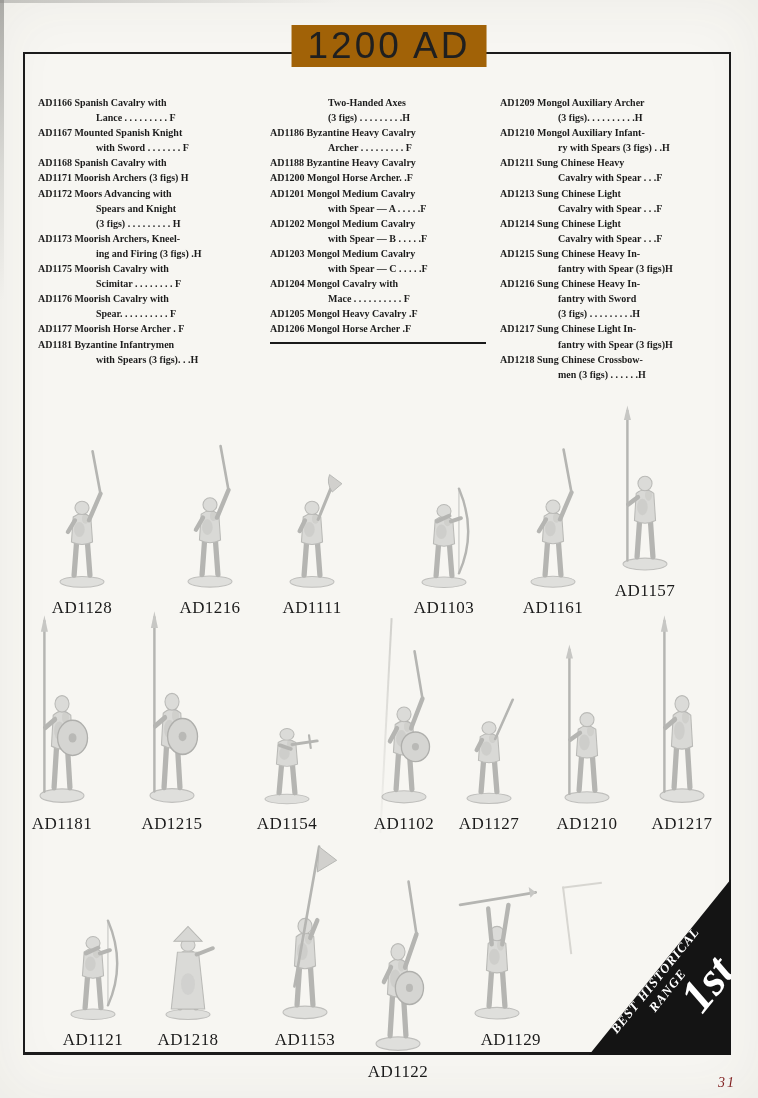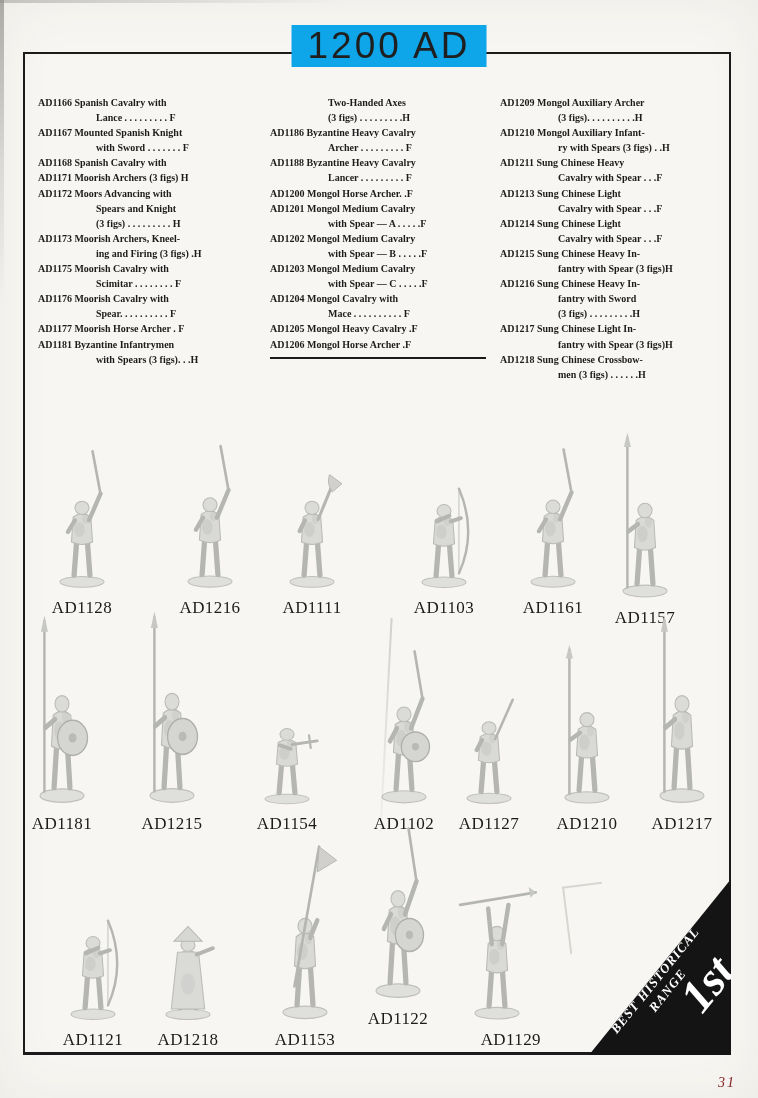--- a/index.html
+++ b/index.html
@@ -6,21 +6,21 @@
   .page{position:relative;width:758px;height:1098px;background:#f7f6f2;overflow:hidden;
         font-family:"Liberation Serif",serif;color:#1c1c1c;
         box-shadow:inset 0 0 60px rgba(60,60,55,.06);}
   .scan-edge-left{position:absolute;left:0;top:0;width:4px;height:300px;
         background:linear-gradient(180deg,#8d8d89,#cfcfcb 55%,rgba(207,207,203,0));opacity:.7;}
   .scan-edge-top{position:absolute;left:0;top:0;width:45%;height:3px;
         background:linear-gradient(90deg,rgba(140,140,136,.45),rgba(140,140,136,0));}
   .frame{position:absolute;left:23px;top:52px;width:708px;height:1003px;box-sizing:border-box;
         border:2px solid #1b1b1b;border-bottom-width:3px;z-index:1;}
   .title{position:absolute;top:25px;left:calc(50% + 10px);transform:translateX(-50%);
-        background:#0ea5e9;padding:0 16px;z-index:3;
+        background:#a16207;padding:0 16px;z-index:3;
         font-family:"Liberation Sans",sans-serif;font-size:37px;font-weight:400;
         letter-spacing:3px;color:#1f1f1f;white-space:nowrap;}
   .listing{position:absolute;left:38px;top:95px;width:694px;display:grid;
         grid-template-columns:232px 230px 232px;z-index:2;}
   .col{padding-right:3px;}
   .entry{font-size:10px;line-height:15.1px;font-weight:bold;color:#1c1c1c;}
   .entry .cont{padding-left:58px;}
   .code{white-space:nowrap;}
   .list-divider{border-top:2px solid #1a1a1a;width:216px;margin-top:5px;}
   .figures{position:absolute;left:23px;top:52px;width:708px;height:1003px;z-index:2;}
@@ -97,21 +97,20 @@
         <div class="entry">
           <div class="cont">Two-Handed Axes</div>
           <div class="cont">(3 figs) . . . . . . . . .H</div>
         </div>
         <div class="entry">
           <div class="first"><span class="code">AD1186</span> Byzantine Heavy Cavalry</div>
           <div class="cont">Archer . . . . . . . . . F</div>
         </div>
         <div class="entry">
           <div class="first"><span class="code">AD1188</span> Byzantine Heavy Cavalry</div>
-          <div class="cont">Lancer . . . . . . . . . F</div>
         </div>
         <div class="entry">
           <div class="first"><span class="code">AD1200</span> Mongol Horse Archer. .F</div>
         </div>
         <div class="entry">
           <div class="first"><span class="code">AD1201</span> Mongol Medium Cavalry</div>
           <div class="cont">with Spear — A . . . . .F</div>
         </div>
         <div class="entry">
           <div class="first"><span class="code">AD1202</span> Mongol Medium Cavalry</div>
@@ -244,21 +243,21 @@
             <path d="M40,101 Q50,93 60,101 L62,131 Q50,137 38,131 Z" fill="#d8d8d5" stroke="#b7b7b4" stroke-width="1.2"></path>
             <circle cx="50" cy="90" r="8" fill="#dadad7" stroke="#b7b7b4" stroke-width="1.2"></circle>
             <ellipse cx="47" cy="116" rx="6" ry="9" fill="#a2a29f" opacity="0.22"></ellipse>
             <ellipse cx="54" cy="103" rx="4" ry="6" fill="#a2a29f" opacity="0.18"></ellipse>
             <path d="M58,105 L71,73" stroke="#b2b2af" stroke-linecap="round" fill="none" stroke-width="5"></path>
             <path d="M71,73 L62,22" stroke="#b2b2af" stroke-linecap="round" fill="none" stroke-width="3"></path>
             <path d="M42,105 L34,119" stroke="#b2b2af" stroke-linecap="round" fill="none" stroke-width="5"></path>
           </svg></div>
         <div class="fig-caption">AD1161</div>
       </div>
-      <div class="fig" style="left: 574px; top: 383px; height: 193px;">
+      <div class="fig" style="left: 574px; top: 356px; height: 193px;">
         <div><svg viewBox="0 0 100 190" preserveAspectRatio="none" width="88" height="172">
             <ellipse cx="50" cy="179" rx="25" ry="6.5" fill="#dededb" stroke="#bdbdba" stroke-width="1.2"></ellipse>
             <path d="M44,129 L41,171" stroke="#b2b2af" stroke-linecap="round" fill="none" stroke-width="6"></path>
             <path d="M56,129 L59,171" stroke="#b2b2af" stroke-linecap="round" fill="none" stroke-width="6"></path>
             <path d="M40,101 Q50,93 60,101 L62,131 Q50,137 38,131 Z" fill="#d8d8d5" stroke="#b7b7b4" stroke-width="1.2"></path>
             <circle cx="50" cy="90" r="8" fill="#dadad7" stroke="#b7b7b4" stroke-width="1.2"></circle>
             <ellipse cx="47" cy="116" rx="6" ry="9" fill="#a2a29f" opacity="0.22"></ellipse>
             <ellipse cx="54" cy="103" rx="4" ry="6" fill="#a2a29f" opacity="0.18"></ellipse>
             <path d="M30,10 L30,175" stroke="#b2b2af" stroke-linecap="round" fill="none" stroke-width="2.8"></path>
             <path d="M30,4 L26,20 L34,20 Z" fill="#c5c5c2"></path>
@@ -416,21 +415,21 @@
             <path d="M40,101 Q50,93 60,101 L62,131 Q50,137 38,131 Z" fill="#d8d8d5" stroke="#b7b7b4" stroke-width="1.2"></path>
             <circle cx="50" cy="90" r="8" fill="#dadad7" stroke="#b7b7b4" stroke-width="1.2"></circle>
             <ellipse cx="47" cy="116" rx="6" ry="9" fill="#a2a29f" opacity="0.22"></ellipse>
             <ellipse cx="54" cy="103" rx="4" ry="6" fill="#a2a29f" opacity="0.18"></ellipse>
             <path d="M66,8 L38,152" stroke="#b2b2af" stroke-linecap="round" fill="none" stroke-width="3"></path>
             <path d="M66,8 L86,22 L64,34 Z" fill="#cfcfcc" stroke="#b0b0ad" stroke-width="1"></path>
             <path d="M56,102 L64,84" stroke="#b2b2af" stroke-linecap="round" fill="none" stroke-width="5"></path>
           </svg></div>
         <div class="fig-caption">AD1153</div>
       </div>
-      <div class="fig" style="left: 327px; top: 765px; height: 212px;">
+      <div class="fig" style="left: 327px; top: 818px; height: 212px;">
         <div><svg viewBox="0 0 100 190" preserveAspectRatio="none" width="88" height="196">
             <ellipse cx="50" cy="179" rx="25" ry="6.5" fill="#dededb" stroke="#bdbdba" stroke-width="1.2"></ellipse>
             <path d="M44,129 L41,171" stroke="#b2b2af" stroke-linecap="round" fill="none" stroke-width="6"></path>
             <path d="M56,129 L59,171" stroke="#b2b2af" stroke-linecap="round" fill="none" stroke-width="6"></path>
             <path d="M40,101 Q50,93 60,101 L62,131 Q50,137 38,131 Z" fill="#d8d8d5" stroke="#b7b7b4" stroke-width="1.2"></path>
             <circle cx="50" cy="90" r="8" fill="#dadad7" stroke="#b7b7b4" stroke-width="1.2"></circle>
             <ellipse cx="47" cy="116" rx="6" ry="9" fill="#a2a29f" opacity="0.22"></ellipse>
             <ellipse cx="54" cy="103" rx="4" ry="6" fill="#a2a29f" opacity="0.18"></ellipse>
             <path d="M58,105 L71,73" stroke="#b2b2af" stroke-linecap="round" fill="none" stroke-width="5"></path>
             <path d="M71,73 L62,22" stroke="#b2b2af" stroke-linecap="round" fill="none" stroke-width="3"></path>

